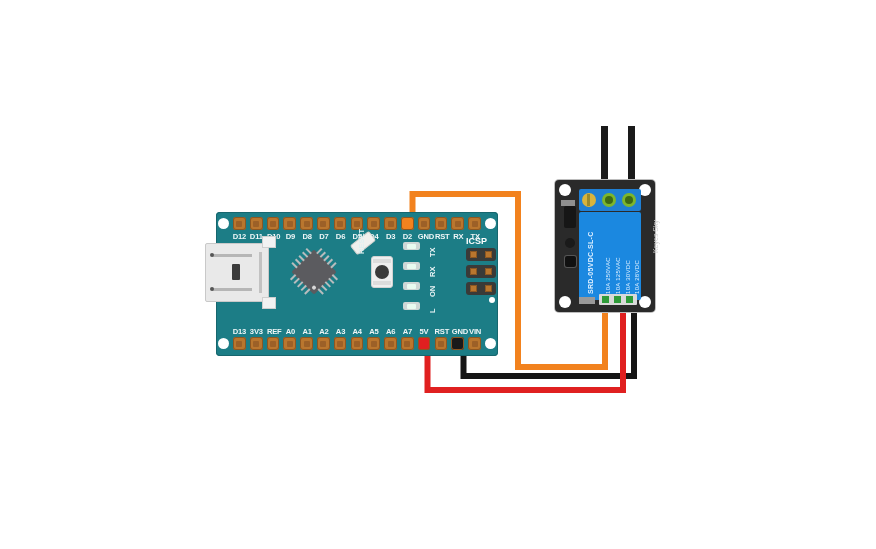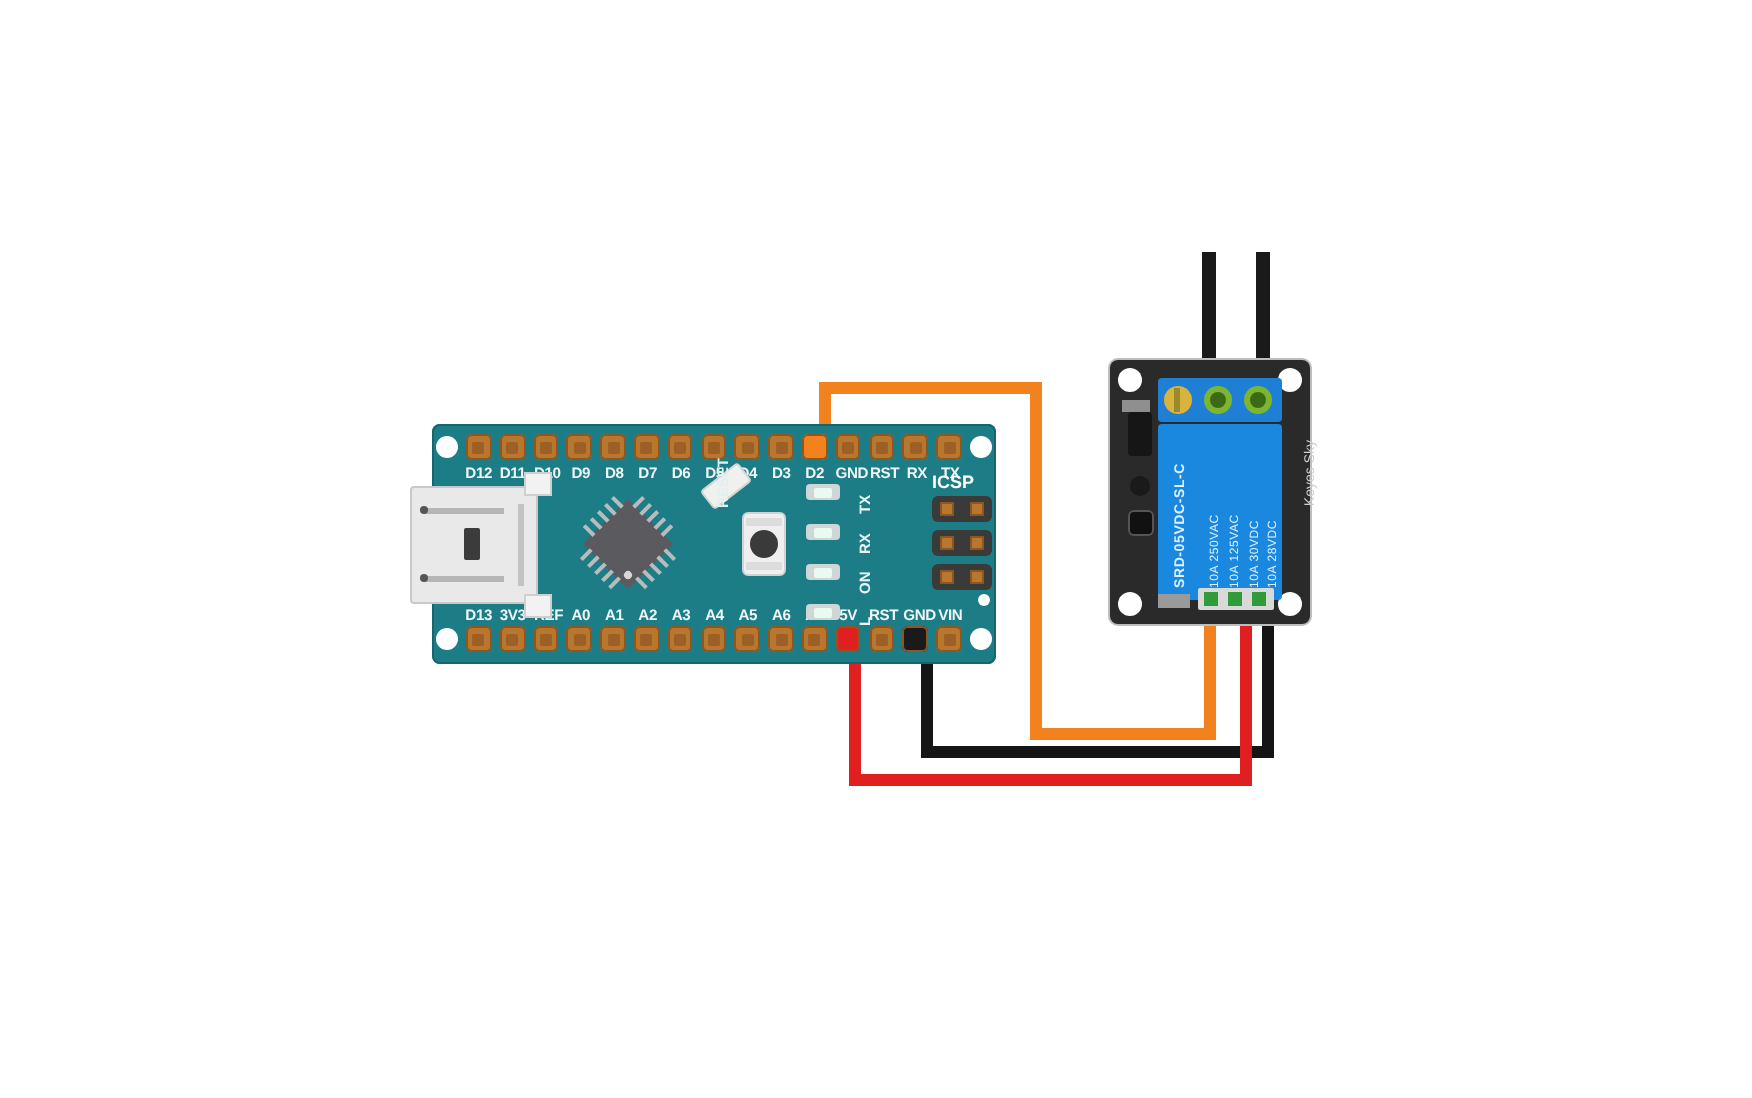--- a/index.html
+++ b/index.html
@@ -4,21 +4,21 @@
 <title>Arduino Nano Relay Wiring Diagram</title>
 <style>
   html,body{margin:0;padding:0;background:#ffffff;}
   body{width:876px;height:549px;overflow:hidden;
        font-family:"Liberation Sans", sans-serif;}
   #stage{position:relative;width:876px;height:549px;background:#ffffff;}
   #wiring{position:absolute;left:0;top:0;width:876px;height:549px;}
   .node{position:absolute;}
 
   
-  #nano{left:216px;top:212px;width:282px;height:120px;
+  #nano{left:216px;top:212px;width:282px;height:144px;
         background:#1c7d86;border-radius:4px;
         box-shadow:0 0 0 1px #17666e inset;}
   .hdr-row{position:absolute;left:0;width:282px;height:14px;display:flex;}
   .hdr-row.top{top:5px;}
   .hdr-row.bot{bottom:5px;}
   .pad{width:13px;height:13px;margin:0 2.1px;border-radius:3px;
        background:#b9762e;box-shadow:0 0 0 1px #8d5721 inset;}
   .pad i{display:block;width:6px;height:6px;margin:3.5px auto;
          background:#9c6027;border-radius:1px;}
   .pad.hi{background:#f2821e;}

